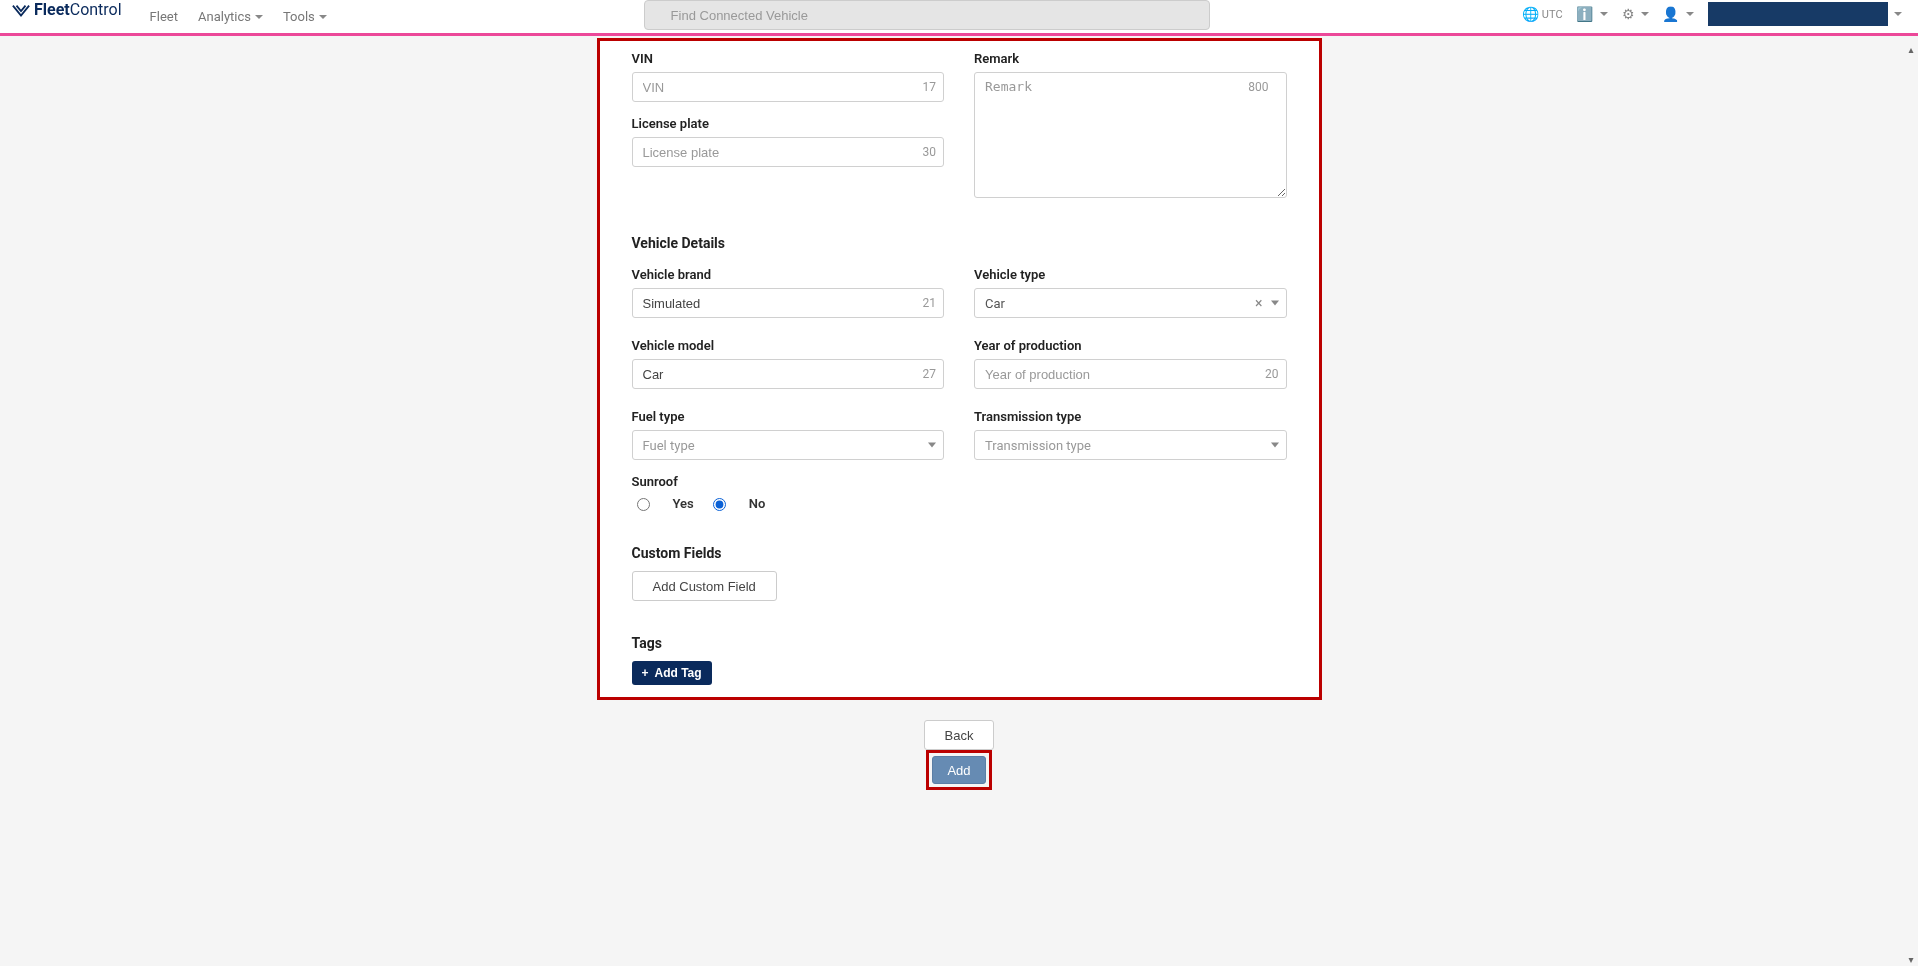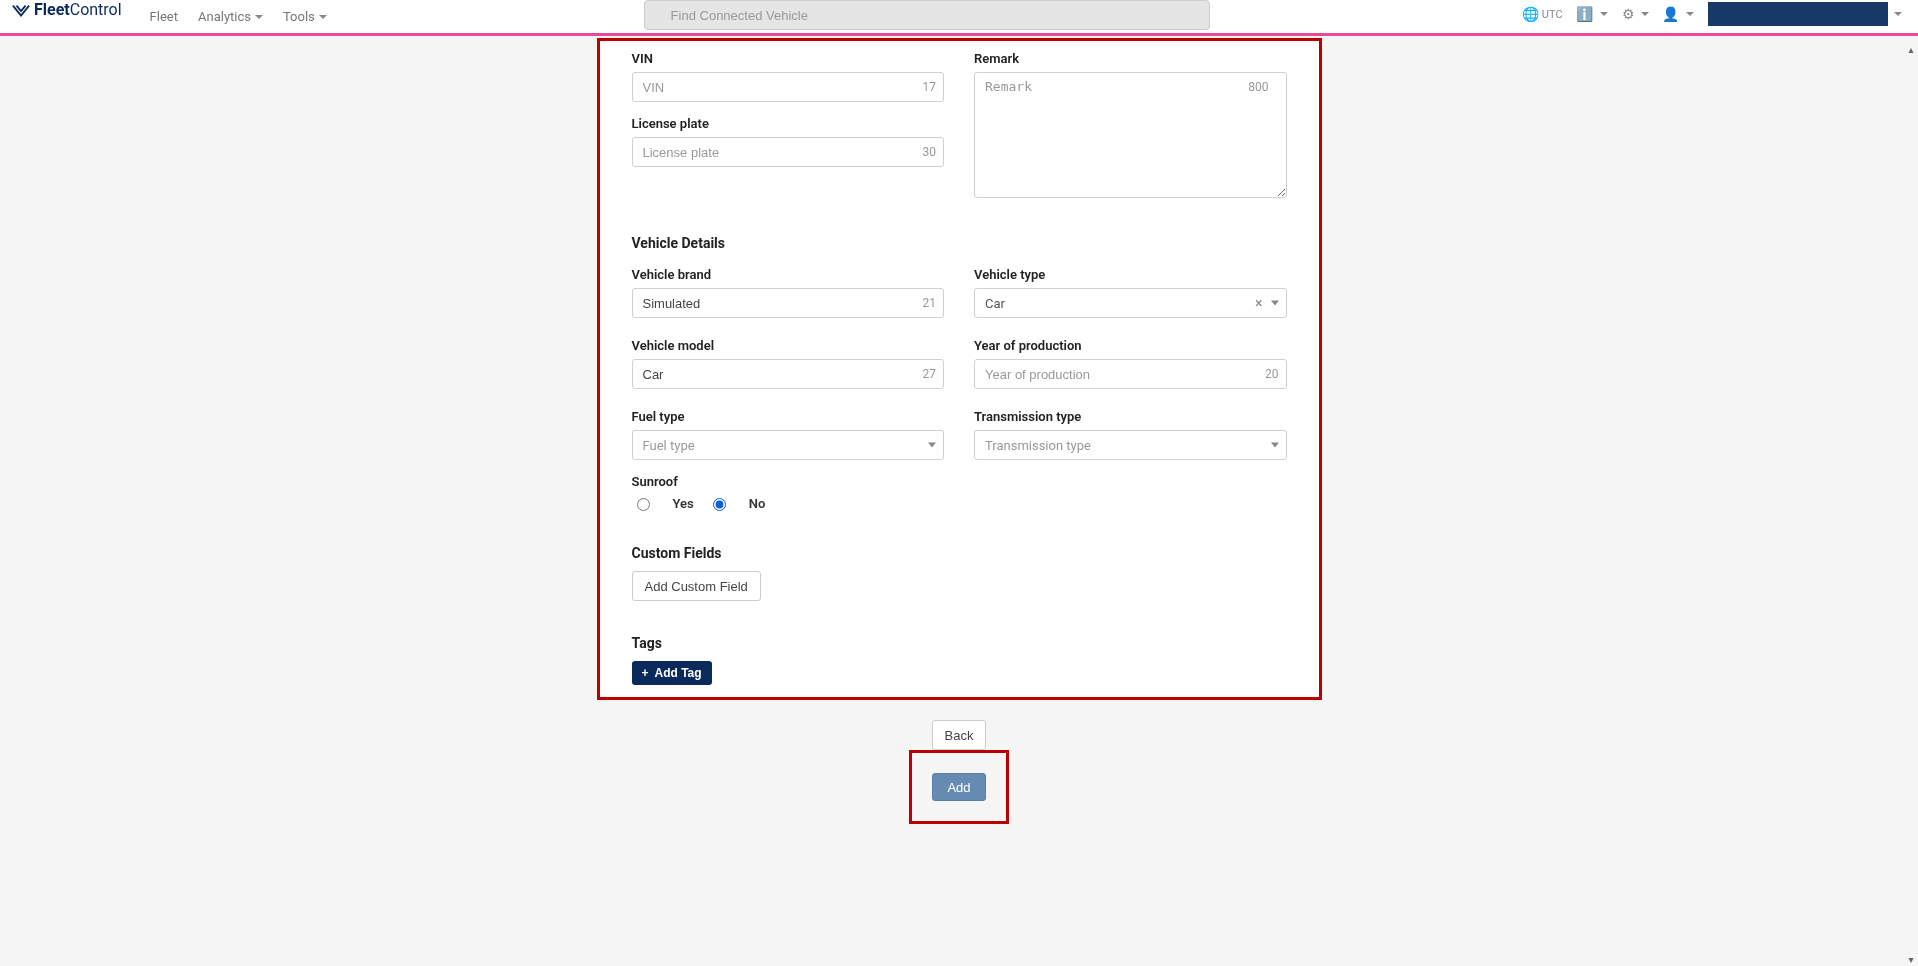--- a/index.html
+++ b/index.html
@@ -236,21 +236,21 @@
     font-size: 13px;
     font-weight: 600;
   }
   .radio-row label { display: inline-flex; align-items: center; gap: 20px; cursor: pointer;}
   .radio-row input[type=radio]{ accent-color:#0a61d6; }
 
   .btn {
     display: inline-flex;
     align-items: center;
     height: 30px;
-    padding: 0 12px;
+    padding: 0 20px;
     border-radius: 3px;
     border: 1px solid #ccc;
     background: #fff;
     font-size: 13px;
     color: #444;
     cursor: pointer;
   }
   .btn-primary-dark {
     background: #0a2a5c;
     border-color: #0a2a5c;
@@ -269,21 +269,21 @@
     width: 725px;
     display: flex;
     justify-content: space-between;
     align-items: center;
     margin: 20px auto 40px auto;
     padding: 0 32px;
     flex-direction: column;
   }
   .btn-add-wrap {
     border: 3px solid #bb0000;
-    padding: 20px;
+    padding: 3px;
     display: inline-block;
   }
   .btn-blue {
     background: #668bb3;
     color: #fff;
     border: 1px solid #5b7ea5;
     height: 28px;
     padding: 0 14px;
     border-radius: 3px;
     font-size: 13px;

